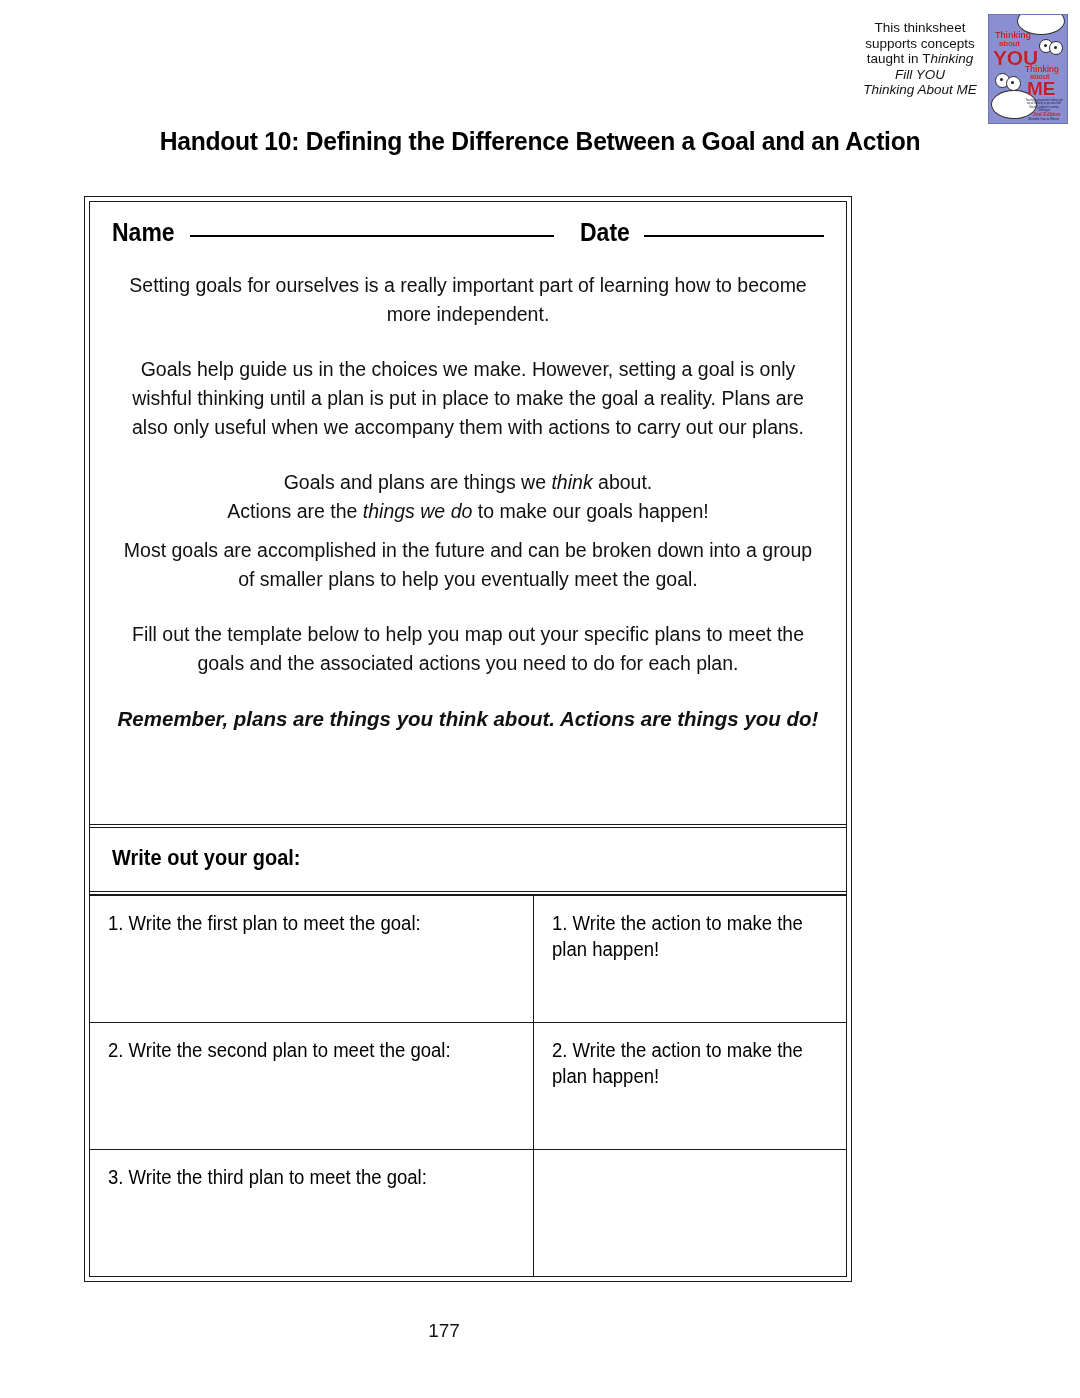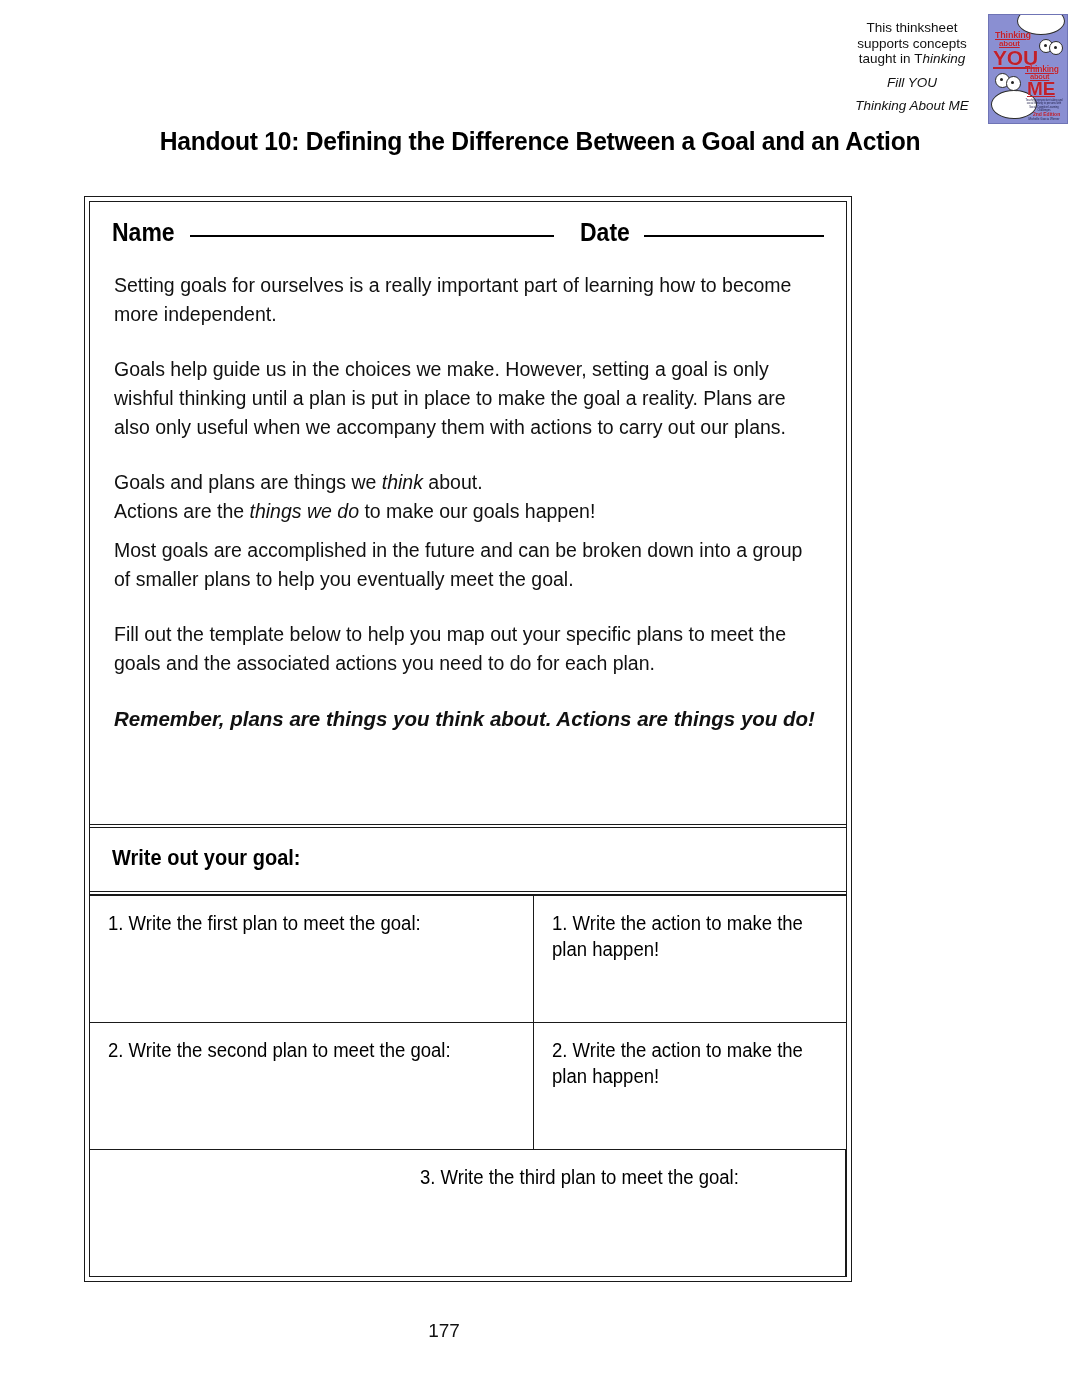--- a/index.html
+++ b/index.html
@@ -18,32 +18,32 @@
 
   
   .header-credit {
     position: absolute;
     top: 14px;
     left: 850px;
     width: 218px;
     display: flex;
     align-items: flex-start;
     justify-content: flex-end;
-    gap: 16px;
+    gap: 8px;
   }
   .credit-text {
     width: 120px;
     text-align: center;
     font-family: "Liberation Sans", sans-serif;
     font-size: 13.5px;
     line-height: 15.5px;
     color: #111;
     padding-top: 6px;
   }
-  .credit-text .ital { font-style: italic; margin-top: 8px; }
+  .credit-text .ital { font-style: italic; }
 
   
   .book-cover {
     position: relative;
     width: 78px;
     height: 108px;
     background: #8a8fd2;
     border: 1px solid #6f74b5;
     overflow: hidden;
     flex: 0 0 auto;
@@ -75,21 +75,20 @@
     top: 4px; left: 4px;
   }
   .cv-txt {
     position: absolute;
     font-family: "Liberation Sans", sans-serif;
     font-weight: bold;
     color: #c0202b;
     line-height: 1;
     letter-spacing: -0.2px;
     text-shadow: 0 0 1px rgba(255,255,255,0.4);
-    text-decoration: underline;
   }
   .cv-thinking1 { top: 16px; left: 6px; font-size: 9px; }
   .cv-about1 { top: 25px; left: 10px; font-size: 8px; }
   .cv-you { top: 32px; left: 4px; font-size: 21px; }
   .cv-thinking2 { top: 50px; left: 36px; font-size: 8.5px; }
   .cv-about2 { top: 58px; left: 41px; font-size: 7.5px; }
   .cv-me { top: 64px; left: 38px; font-size: 19px; }
   .cv-sub {
     position: absolute;
     top: 84px; left: 36px;
@@ -177,20 +176,21 @@
 
   
   .prose {
     padding: 24px 24px 0 24px;
     font-family: "Liberation Sans Narrow", "Liberation Sans", sans-serif;
     font-size: 19.5px;
     line-height: 29px;
     color: #111;
     flex: 0 0 auto;
     transform-origin: left top;
+    text-align: center;
   }
   .prose p {
     margin: 0 0 26px 0;
     max-width: 845px;
   }
   .prose p.tight { margin-bottom: 10px; }
   .prose .ital { font-style: italic; }
   .prose .remember {
     font-weight: bold;
     font-style: italic;
@@ -223,21 +223,21 @@
     display: flex;
     flex-direction: column;
     border-top: 1.5px solid #1a1a1a;
   }
   .plan-row {
     display: flex;
     height: 126px;
     border-bottom: 1.2px solid #1a1a1a;
     text-decoration: underline;
   }
-  .plan-row:last-child { border-bottom: none; justify-content: flex-end; }
+  .plan-row:last-child { border-bottom: none; }
   .plan-cell {
     padding: 14px 18px 0 18px;
     font-family: "Liberation Sans Narrow", "Liberation Sans", sans-serif;
     font-size: 19.5px;
     line-height: 26px;
     box-sizing: border-box;
   }
   .plan-cell.left {
     width: 444px;
     border-right: 1.5px solid #1a1a1a;

